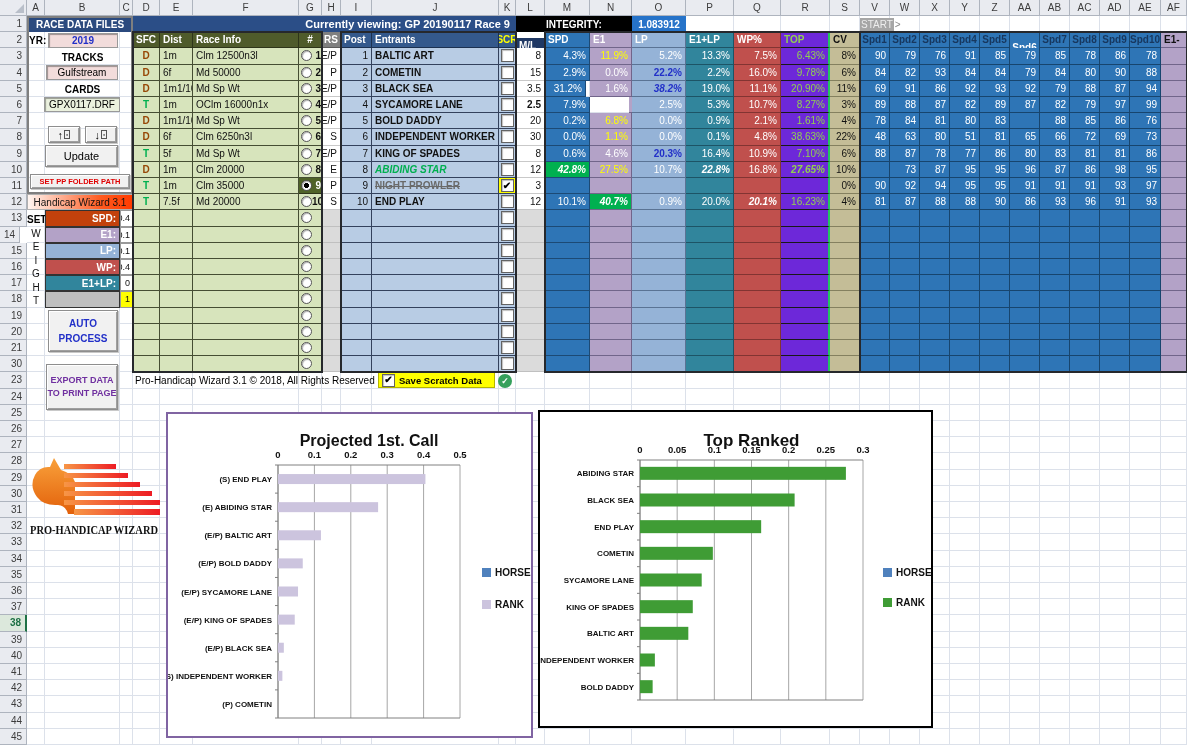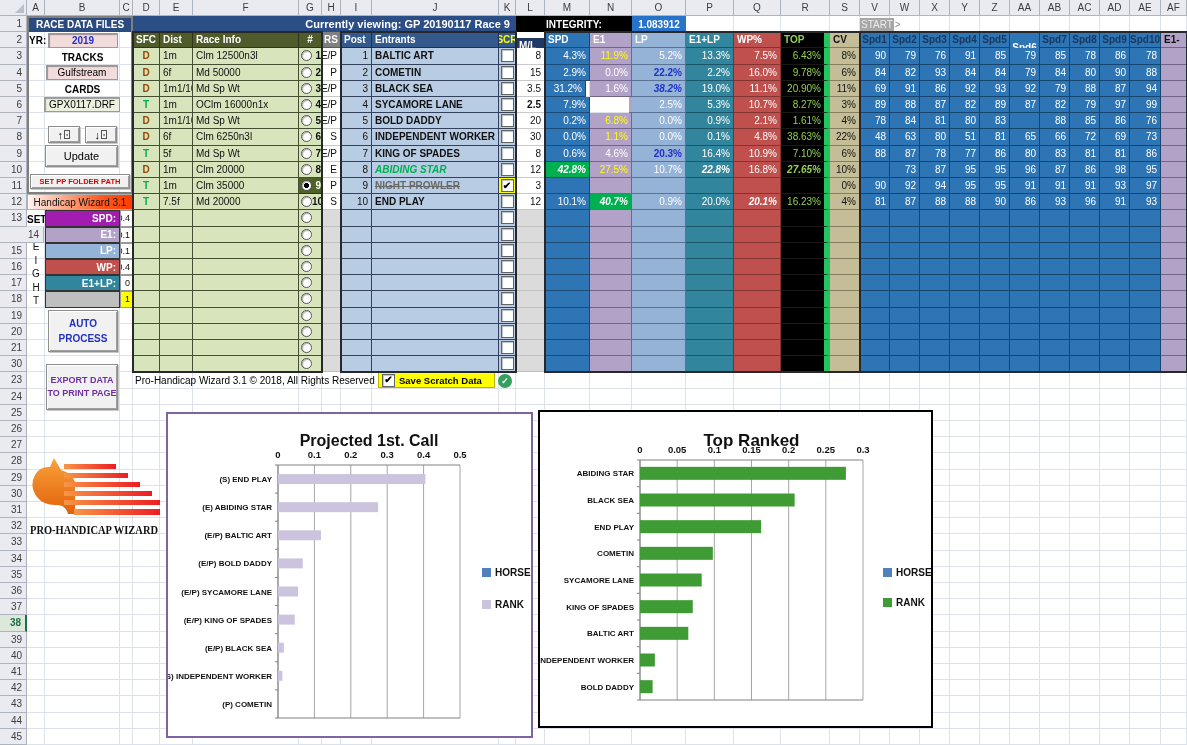--- a/index.html
+++ b/index.html
@@ -31,21 +31,21 @@
   .c-greyfill{background:#DBDBDB;border-right:1px solid #c0c0c0;border-bottom:1px solid #c0c0c0;}
   .c-blue{background:#B8CCE4;border-right:1px solid #33415c;border-bottom:1px solid #33415c;}
   .c-navyhdr{background:#34598C;color:#fff;font-weight:700;border-right:1px solid #1c3150;border-bottom:1px solid #1c3150;}
   .c-mlhdr{background:#1F3864;color:#fff;font-weight:700;border-right:1px solid #12213c;border-bottom:1px solid #12213c;}
   .c-grayhdr{background:#808080;color:#fff;font-weight:700;border-right:1px solid #5c5c5c;border-bottom:1px solid #5c5c5c;}
   .c-spd{background:#2E75B6;color:#fff;border-right:1px solid #1c4a75;border-bottom:1px solid #1c4a75;}
   .c-purple{background:#B3A2C7;color:#fff;border-right:1px solid #71658a;border-bottom:1px solid #71658a;}
   .c-lp{background:#95B3D7;color:#fff;border-right:1px solid #5a7394;border-bottom:1px solid #5a7394;}
   .c-teal{background:#31859C;color:#fff;border-right:1px solid #1d5466;border-bottom:1px solid #1d5466;}
   .c-red{background:#C0504D;color:#fff;border-right:1px solid #823432;border-bottom:1px solid #823432;}
-  .c-dark{background:#000000;color:#92D050;border-right:6px solid #22c55e;border-bottom:1px solid #191917;}
+  .c-dark{background:#6d28d9;color:#92D050;border-right:2px solid #22c55e;border-bottom:1px solid #191917;}
   .c-tan{background:#C4BD97;color:#111;border-right:1px solid #84805f;border-bottom:1px solid #84805f;}
   .c-spdcell{background:#2E75B6;color:#fff;border-right:1px solid #17456e;border-bottom:1px solid #17456e;}
   
   .t-y{color:#FFFF00;} .t-bb{color:#2230C8;font-weight:700;} .t-bbi{color:#2230C8;font-weight:700;font-style:italic;}
   .t-bi{font-weight:700;font-style:italic;}
   .t-g{background:#00B050 !important;color:#fff;font-weight:700;font-style:italic;}
   .ent{font-weight:600;}
   .ent-green{color:#00B050;font-weight:700;font-style:italic;}
   .ent-strike{color:#6a6a6a;text-decoration:line-through;font-weight:600;}
   .sfc-D{color:#974706;font-weight:700;} .sfc-T{color:#00B050;font-weight:700;}
@@ -169,21 +169,21 @@
       <div class="abs rowhdr" style="position: absolute; left: 0px; top: 64.6px; width: 27px; height: 16.2px;">4</div>
       <div class="abs rowhdr" style="position: absolute; left: 0px; top: 80.8px; width: 27px; height: 16.2px;">5</div>
       <div class="abs rowhdr" style="position: absolute; left: 0px; top: 97px; width: 27px; height: 16.2px;">6</div>
       <div class="abs rowhdr" style="position: absolute; left: 0px; top: 113.2px; width: 27px; height: 16.2px;">7</div>
       <div class="abs rowhdr" style="position: absolute; left: 0px; top: 129.4px; width: 27px; height: 16.2px;">8</div>
       <div class="abs rowhdr" style="position: absolute; left: 0px; top: 145.6px; width: 27px; height: 16.2px;">9</div>
       <div class="abs rowhdr" style="position: absolute; left: 0px; top: 161.8px; width: 27px; height: 16.2px;">10</div>
       <div class="abs rowhdr" style="position: absolute; left: 0px; top: 178px; width: 27px; height: 16.2px;">11</div>
       <div class="abs rowhdr" style="position: absolute; left: 0px; top: 194.2px; width: 27px; height: 16.2px;">12</div>
       <div class="abs rowhdr" style="position: absolute; left: 0px; top: 210.4px; width: 27px; height: 16.2px;">13</div>
-      <div class="abs rowhdr" style="position: absolute; left: 0px; top: 226.6px; width: 44px; height: 16.2px;">14</div>
+      <div class="abs rowhdr" style="position: absolute; left: 0px; top: 226.6px; width: 20px; height: 16.2px;">14</div>
       <div class="abs rowhdr" style="position: absolute; left: 0px; top: 242.8px; width: 27px; height: 16.2px;">15</div>
       <div class="abs rowhdr" style="position: absolute; left: 0px; top: 259px; width: 27px; height: 16.2px;">16</div>
       <div class="abs rowhdr" style="position: absolute; left: 0px; top: 275.2px; width: 27px; height: 16.2px;">17</div>
       <div class="abs rowhdr" style="position: absolute; left: 0px; top: 291.4px; width: 27px; height: 16.2px;">18</div>
       <div class="abs rowhdr" style="position: absolute; left: 0px; top: 307.6px; width: 27px; height: 16.2px;">19</div>
       <div class="abs rowhdr" style="position: absolute; left: 0px; top: 323.8px; width: 27px; height: 16.2px;">20</div>
       <div class="abs rowhdr" style="position: absolute; left: 0px; top: 340px; width: 27px; height: 16.2px;">21</div>
       <div class="abs rowhdr" style="position: absolute; left: 0px; top: 356.2px; width: 27px; height: 16.2px;">30</div>
       <div class="abs rowhdr" style="position: absolute; left: 0px; top: 372.4px; width: 27px; height: 16.2px;">23</div>
       <div class="abs rowhdr" style="position: absolute; left: 0px; top: 388.6px; width: 27px; height: 16.2px;">24</div>
@@ -241,21 +241,21 @@
   <div id="setlbl" class="abs">SET</div>
   <div id="weightvert" class="abs">
       <span>W</span>
       <span>E</span>
       <span>I</span>
       <span>G</span>
       <span>H</span>
       <span>T</span>
     </div>
   <div id="weightrows">
-      <div class="cell ar b" style="position: absolute; left: 45px; top: 210.4px; width: 75px; height: 16.2px; background: #a21caf; color: rgb(255, 255, 255); border: 1px solid rgb(51, 51, 51);">SPD:</div>
+      <div class="cell ar b" style="position: absolute; left: 45px; top: 210.4px; width: 75px; height: 16.2px; background: #c2410c; color: rgb(255, 255, 255); border: 1px solid rgb(51, 51, 51);">SPD:</div>
       <div class="cell ar" style="position: absolute; left: 120px; top: 210.4px; width: 14px; height: 16.2px; background: rgb(255, 255, 255); font-size: 9px; border: 1px solid rgb(153, 153, 153);">0.4</div>
       <div class="cell ar b" style="position: absolute; left: 45px; top: 226.6px; width: 75px; height: 16.2px; background: rgb(179, 162, 199); color: rgb(255, 255, 255); border: 1px solid rgb(51, 51, 51);">E1:</div>
       <div class="cell ar" style="position: absolute; left: 120px; top: 226.6px; width: 14px; height: 16.2px; background: rgb(255, 255, 255); font-size: 9px; border: 1px solid rgb(153, 153, 153);">0.1</div>
       <div class="cell ar b" style="position: absolute; left: 45px; top: 242.8px; width: 75px; height: 16.2px; background: rgb(149, 179, 215); color: rgb(255, 255, 255); border: 1px solid rgb(51, 51, 51);">LP:</div>
       <div class="cell ar" style="position: absolute; left: 120px; top: 242.8px; width: 14px; height: 16.2px; background: rgb(255, 255, 255); font-size: 9px; border: 1px solid rgb(153, 153, 153);">0.1</div>
       <div class="cell ar b" style="position: absolute; left: 45px; top: 259px; width: 75px; height: 16.2px; background: rgb(192, 80, 77); color: rgb(255, 255, 255); border: 1px solid rgb(51, 51, 51);">WP:</div>
       <div class="cell ar" style="position: absolute; left: 120px; top: 259px; width: 14px; height: 16.2px; background: rgb(255, 255, 255); font-size: 9px; border: 1px solid rgb(153, 153, 153);">0.4</div>
       <div class="cell ar b" style="position: absolute; left: 45px; top: 275.2px; width: 75px; height: 16.2px; background: rgb(49, 133, 156); color: rgb(255, 255, 255); border: 1px solid rgb(51, 51, 51);">E1+LP:</div>
       <div class="cell ar" style="position: absolute; left: 120px; top: 275.2px; width: 14px; height: 16.2px; background: rgb(255, 255, 255); font-size: 9px; border: 1px solid rgb(153, 153, 153);">0</div>
       <div class="cell" style="position: absolute; left: 45px; top: 291.4px; width: 75px; height: 16.2px; background: rgb(191, 191, 191); border: 1px solid rgb(51, 51, 51);"></div>

